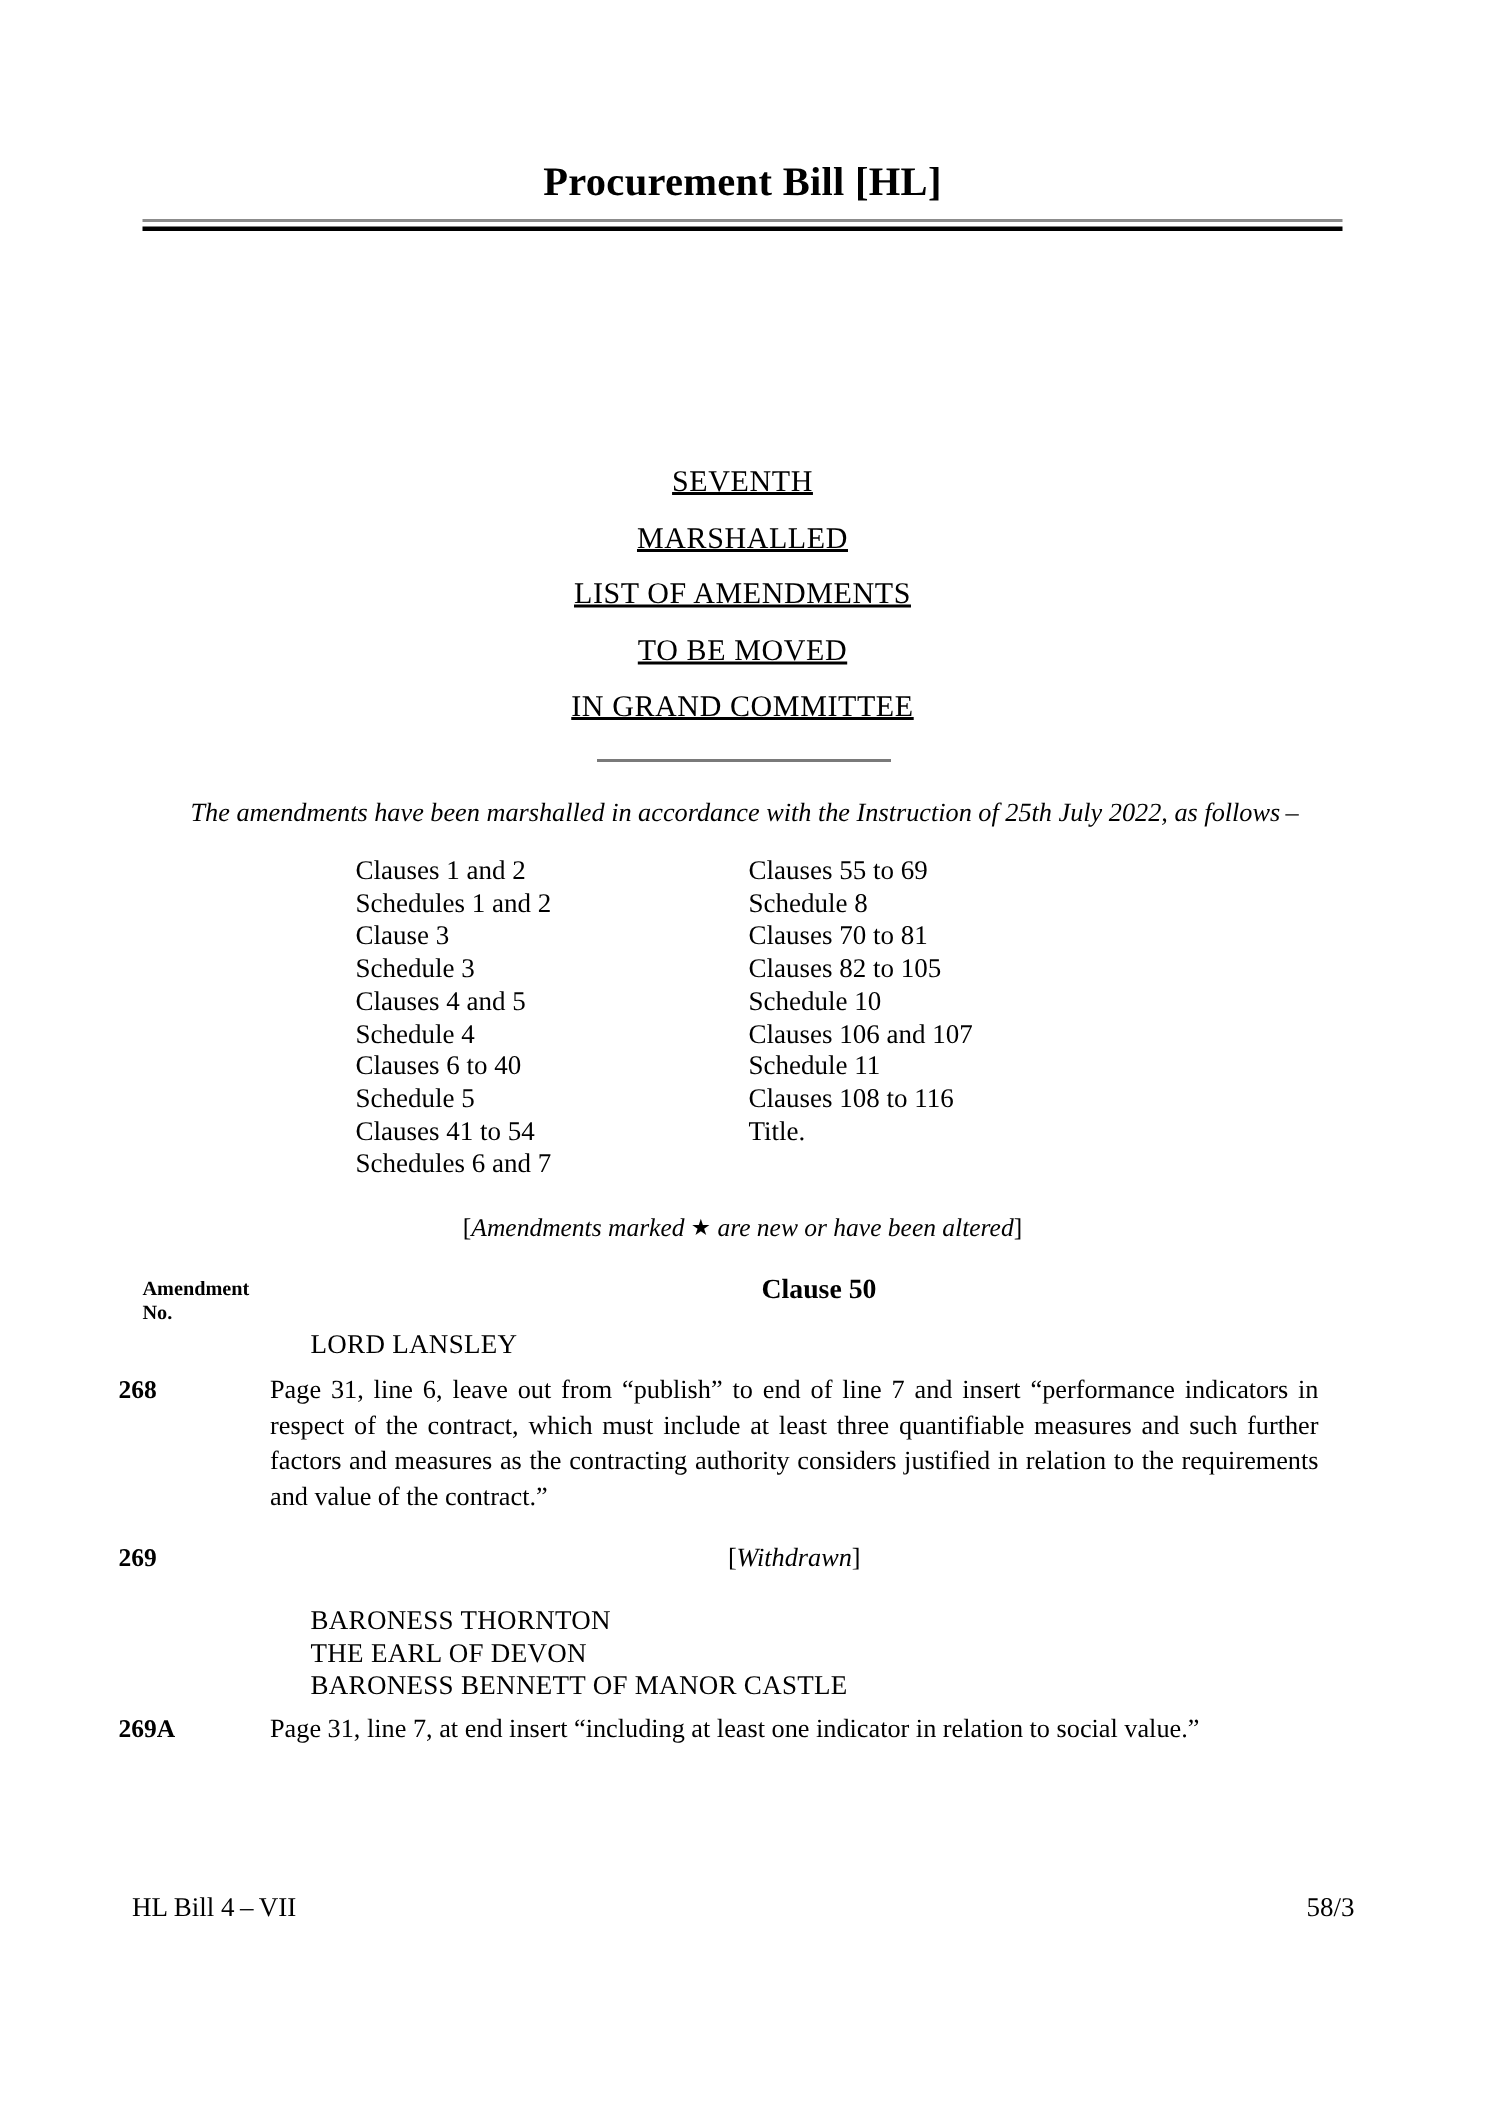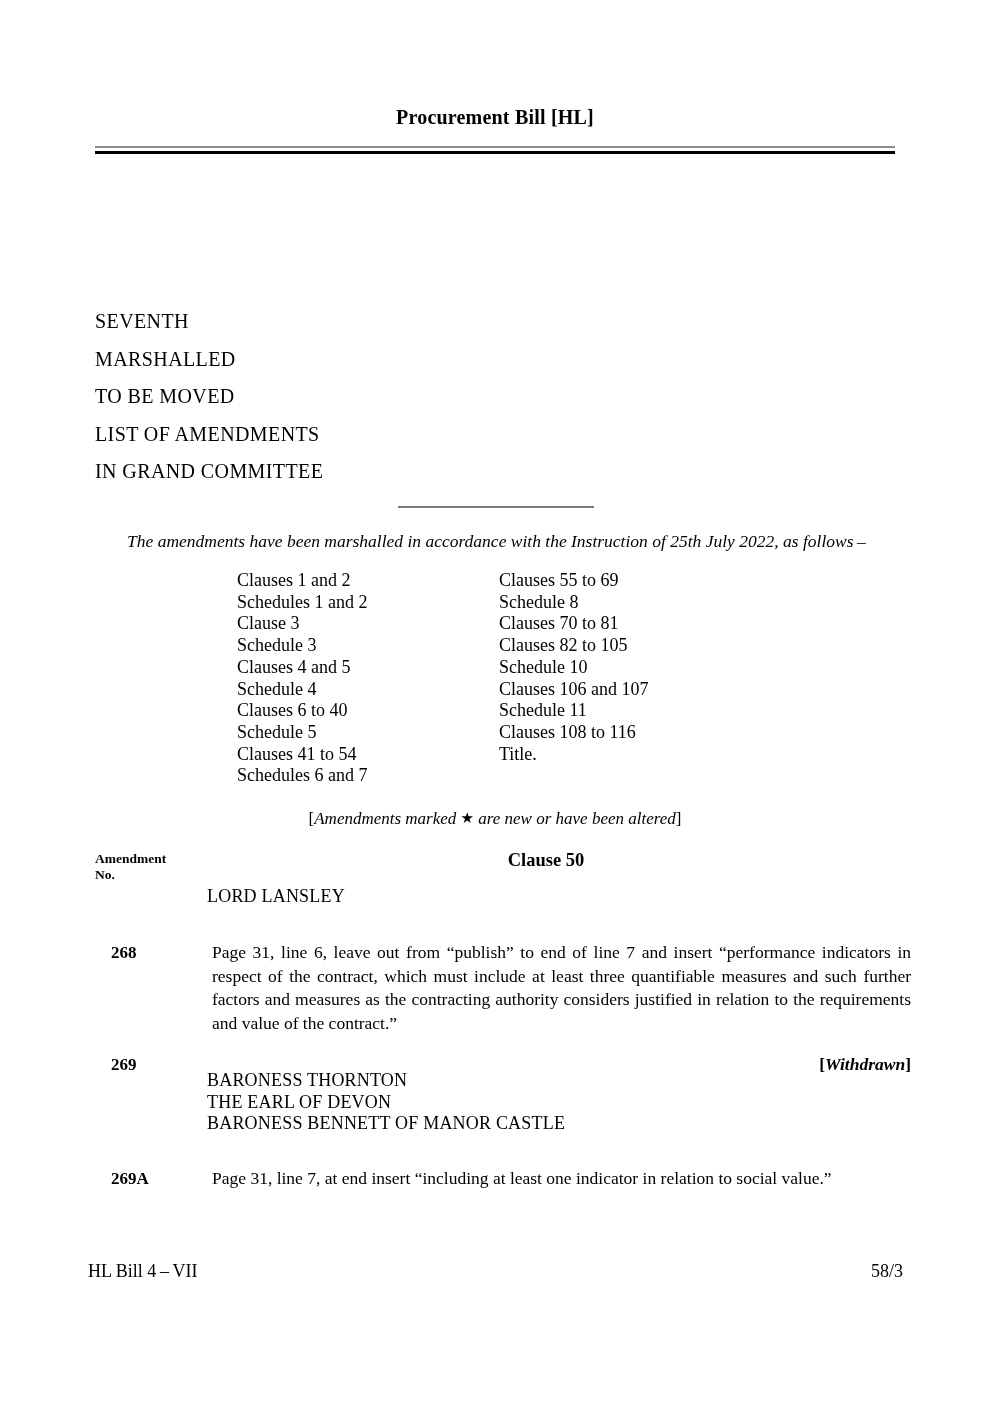--- a/index.html
+++ b/index.html
@@ -21,21 +21,21 @@
     overflow: hidden;
   }
 
   
   .doc-title {
     position: absolute;
     top: 106px;
     left: 95px;
     width: 800px;
     text-align: center;
-    font-size: 20px;
+    font-size: 27px;
     font-weight: bold;
     letter-spacing: 0.2px;
   }
   .title-rule {
     position: absolute;
     left: 95px;
     width: 800px;
   }
   .title-rule.thin {
     top: 146px;
@@ -47,20 +47,22 @@
     height: 3px;
     background: #000000;
   }
 
   
   .heading-block {
     position: absolute;
     top: 303px;
     left: 95px;
     width: 800px;
+    text-align: center;
+    text-decoration: underline;
   }
   .heading-block .hline {
     font-size: 20px;
     line-height: 37.5px;
     letter-spacing: 0.4px;
   }
 
   .short-rule {
     position: absolute;
     top: 506px;
@@ -152,40 +154,39 @@
     font-size: 18px;
     line-height: 21.5px;
     letter-spacing: 0.2px;
   }
   #sponsor-lansley { top: 886px; }
   #sponsor-thornton-group { top: 1070px; }
 
   
   .amendment {
     position: absolute;
-    left: 111px;
-    width: 800px;
-    margin-top: 26px;
+    left: 79px;
+    width: 800px;
   }
   .amendment .num {
     position: absolute;
     left: 0;
     top: 0;
     width: 95px;
     font-size: 17px;
     font-weight: bold;
     line-height: 23.5px;
   }
   .amendment .body {
     margin-left: 101px;
     font-size: 17.5px;
     line-height: 23.5px;
     text-align: justify;
   }
-  .amendment .body.nojustify { text-align: right; font-weight: bold; }
+  .amendment .body.nojustify { text-align: center; }
   #amendment-268 { top: 915px; }
   #amendment-269 { top: 1027px; }
   #amendment-269a { top: 1141px; }
   .withdrawn {
     font-style: italic;
   }
   .withdrawn .bracket { font-style: normal; }
 
   
   .footer-left {
@@ -206,22 +207,22 @@
 
 <div class="page">
 
   <div class="doc-title">Procurement Bill [HL]</div>
   <div class="title-rule thin"></div>
   <div class="title-rule thick"></div>
 
   <div class="heading-block">
     <div class="hline">SEVENTH</div>
     <div class="hline">MARSHALLED</div>
+    <div class="hline">LIST OF AMENDMENTS</div>
     <div class="hline">TO BE MOVED</div>
-    <div class="hline">LIST OF AMENDMENTS</div>
     <div class="hline">IN GRAND COMMITTEE</div>
   </div>
 
   <div class="short-rule"></div>
 
   <div class="instruction">The amendments have been marshalled in accordance with the Instruction of 25th July 2022, as follows –</div>
 
   <div class="clause-list">
     <div class="clause-col left">
       <div class="clause-item">Clauses 1 and 2</div>

